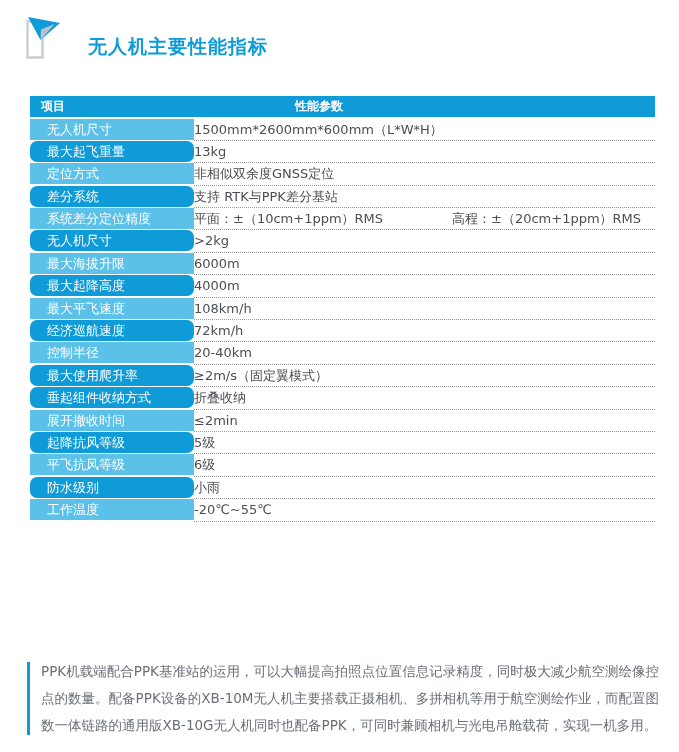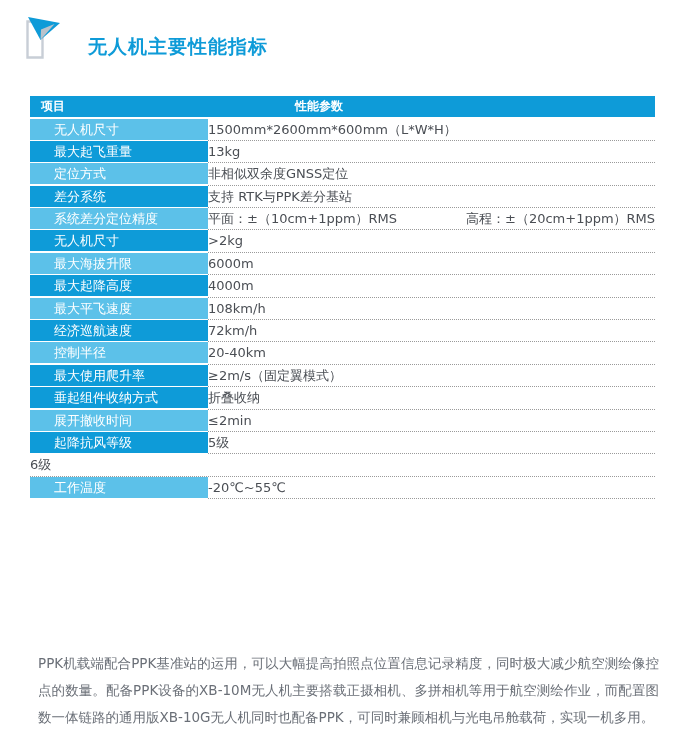--- a/index.html
+++ b/index.html
@@ -15,34 +15,34 @@
     letter-spacing:1px;
   }
   .spec-table{position:absolute;left:30px;top:96px;width:625px;}
   .t-header{display:flex;height:21px;background:var(--primary);color:#ffffff;
     font-size:12px;font-weight:bold;line-height:21px;margin-bottom:1.5px;}
   .t-h-item{width:178px;box-sizing:border-box;padding-left:11px;}
   .t-h-param{flex:1;padding-left:87px;}
   .t-row{display:flex;height:22.4px;}
   .t-row.double{height:44.8px;}
   .t-label{
-    width:178px;box-sizing:border-box;padding-left:24px;color:#ffffff;
+    width:164px;box-sizing:border-box;padding-left:17px;color:#ffffff;
     font-size:13px;height:21px;line-height:21px;flex:0 0 auto;
   }
   .t-row.double .t-label{height:43.4px;line-height:43.4px;}
   .t-label.light{background:var(--light);}
-  .t-label.dark{background:var(--primary);}
+  .t-label.dark{background:var(--primary);border-radius:7px;}
   .t-values{flex:1;display:flex;flex-direction:column;}
   .t-value-line{
     height:22.4px;box-sizing:border-box;border-bottom:1px dotted var(--dots);
     line-height:21px;font-size:13px;color:var(--valtext);
     display:flex;white-space:nowrap;
   }
   .t-cell.first-col{width:258px;flex:0 0 auto;}
-  .footnote{position:absolute;left:27px;top:642px;width:632px;display:flex;flex-direction:column;}
+  .footnote{position:absolute;left:27px;top:658px;width:632px;display:flex;}
   .footnote-bar{width:3px;background:var(--primary);flex:0 0 auto;margin:4px 0;}
   .footnote-text{
     margin:0 0 0 11px;font-size:13.5px;line-height:27px;color:var(--foottext);
     text-align:justify;
   }
 </style>
 </head>
 <body>
 
 <div class="title-row">
@@ -177,23 +177,32 @@
       </div>
       <div class="t-row">
         <div class="t-label dark">起降抗风等级</div>
         <div class="t-values">
           <div class="t-value-line">
             <span class="t-cell">5级</span>
           </div>
         </div>
       </div>
       <div class="t-row">
+        <div class="t-label light">平飞抗风等级</div>
         <div class="t-values">
           <div class="t-value-line">
             <span class="t-cell">6级</span>
+          </div>
+        </div>
+      </div>
+      <div class="t-row">
+        <div class="t-label dark">防水级别</div>
+        <div class="t-values">
+          <div class="t-value-line">
+            <span class="t-cell">小雨</span>
           </div>
         </div>
       </div>
       <div class="t-row">
         <div class="t-label light">工作温度</div>
         <div class="t-values">
           <div class="t-value-line">
             <span class="t-cell">-20℃~55℃</span>
           </div>
         </div>

